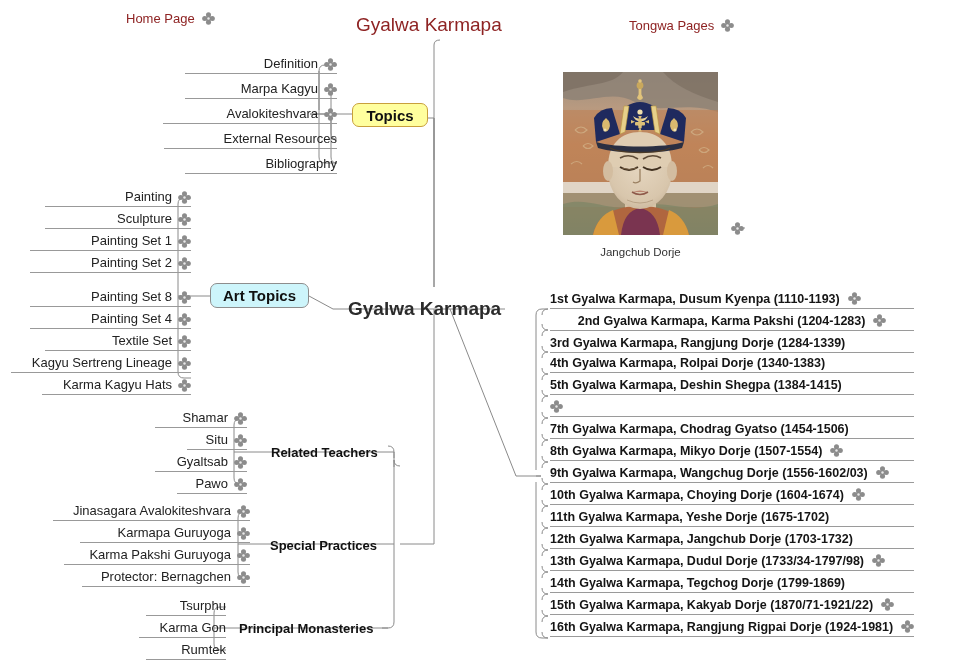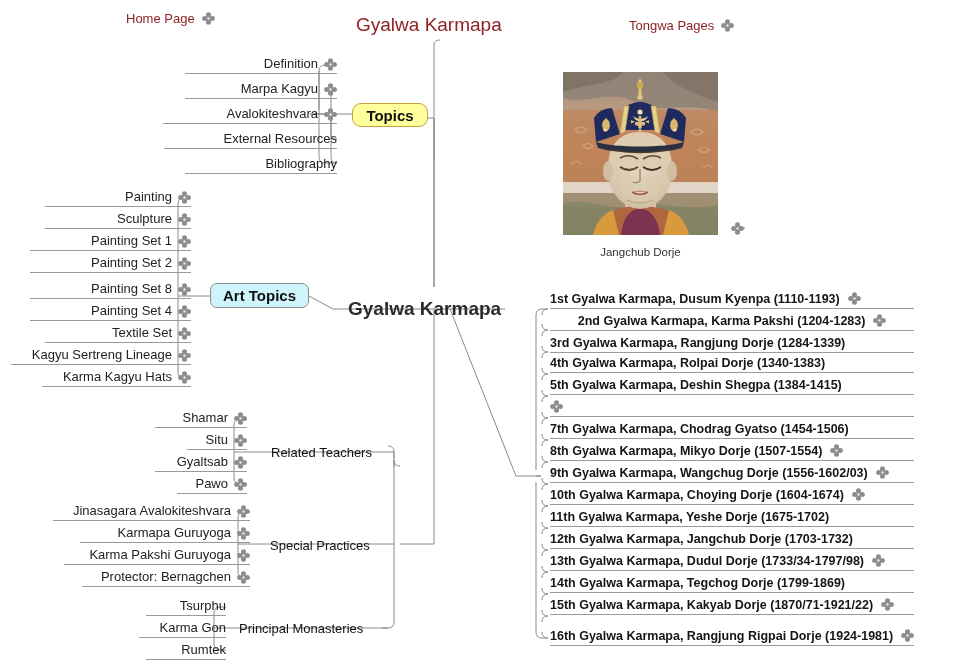--- a/index.html
+++ b/index.html
@@ -54,21 +54,21 @@
     white-space: nowrap;
     border-bottom: 1px solid #9a9a9a;
     line-height: 16px;
     height: 19px;
     box-sizing: border-box;
     padding-bottom: 1px;
   }
 
   
   .branchlabel {
-    font-size: 13px; font-weight: normal; color: #111;
+    font-size: 13px; font-weight: bold; color: #111;
     white-space: nowrap;
   }
 
   
   .pill {
     border-radius: 7px;
     font-weight: bold;
     font-size: 15px;
     display: flex; align-items: center; justify-content: center;
     box-sizing: border-box;
@@ -222,21 +222,21 @@
         </g>
         <circle cx="8" cy="8" r="1.5" fill="#e8e8e8"></circle>
       </svg>
     </span>
   </div>
 
   <div class="abs root" style="left:348px; top:298px;">
     <span>Gyalwa Karmapa</span>
   </div>
 
-  <div class="abs pill pill-topics" style="left:352px; top:103px; width:76px; height:24px;border-radius:9px;">
+  <div class="abs pill pill-topics" style="left:352px; top:103px; width:76px; height:24px;">
     <span>Topics</span>
   </div>
 
   <div class="abs" style="left:185px; top:56px; width:152px;">
     <div class="leaf r" style="margin-bottom:7px;">
       <span>Definition</span>
       <span class="clover"><svg viewBox="0 0 16 16" width="13" height="13">
             <g fill="#8c8c8c">
               <circle cx="8" cy="3.3" r="3.1"></circle>
               <circle cx="8" cy="12.7" r="3.1"></circle>
@@ -318,21 +318,21 @@
             <g fill="#8c8c8c">
               <circle cx="8" cy="3.3" r="3.1"></circle>
               <circle cx="8" cy="12.7" r="3.1"></circle>
               <circle cx="3.3" cy="8" r="3.1"></circle>
               <circle cx="12.7" cy="8" r="3.1"></circle>
               <rect x="5.2" y="5.2" width="5.6" height="5.6"></rect>
             </g>
             <circle cx="8" cy="8" r="1.5" fill="#e8e8e8"></circle>
           </svg></span>
     </div>
-    <div class="leaf r" style="margin-bottom:8px; margin-left:-15px; width:161px;">
+    <div class="leaf r" style="margin-bottom:16px; margin-left:-15px; width:161px;">
       <span>Painting Set 2</span>
       <span class="clover"><svg viewBox="0 0 16 16" width="13" height="13">
             <g fill="#8c8c8c">
               <circle cx="8" cy="3.3" r="3.1"></circle>
               <circle cx="8" cy="12.7" r="3.1"></circle>
               <circle cx="3.3" cy="8" r="3.1"></circle>
               <circle cx="12.7" cy="8" r="3.1"></circle>
               <rect x="5.2" y="5.2" width="5.6" height="5.6"></rect>
             </g>
             <circle cx="8" cy="8" r="1.5" fill="#e8e8e8"></circle>
@@ -758,21 +758,21 @@
               <circle cx="3.3" cy="8" r="3.1"></circle>
               <circle cx="12.7" cy="8" r="3.1"></circle>
               <rect x="5.2" y="5.2" width="5.6" height="5.6"></rect>
             </g>
             <circle cx="8" cy="8" r="1.5" fill="#e8e8e8"></circle>
           </svg></span>
     </div>
     <div class="kleaf" style="margin-bottom:3px;">
       <span>14th Gyalwa Karmapa, Tegchog Dorje (1799-1869)</span>
     </div>
-    <div class="kleaf" style="margin-bottom:12px;">
+    <div class="kleaf" style="margin-bottom:3px;">
       <span>15th Gyalwa Karmapa, Kakyab Dorje (1870/71-1921/22)</span>
       <span class="clover"><svg viewBox="0 0 16 16" width="13" height="13">
             <g fill="#8c8c8c">
               <circle cx="8" cy="3.3" r="3.1"></circle>
               <circle cx="8" cy="12.7" r="3.1"></circle>
               <circle cx="3.3" cy="8" r="3.1"></circle>
               <circle cx="12.7" cy="8" r="3.1"></circle>
               <rect x="5.2" y="5.2" width="5.6" height="5.6"></rect>
             </g>
             <circle cx="8" cy="8" r="1.5" fill="#e8e8e8"></circle>

